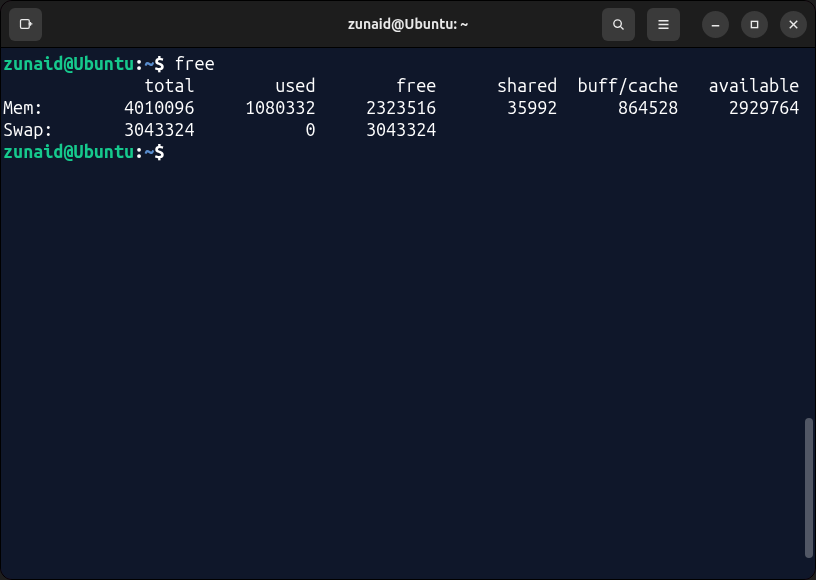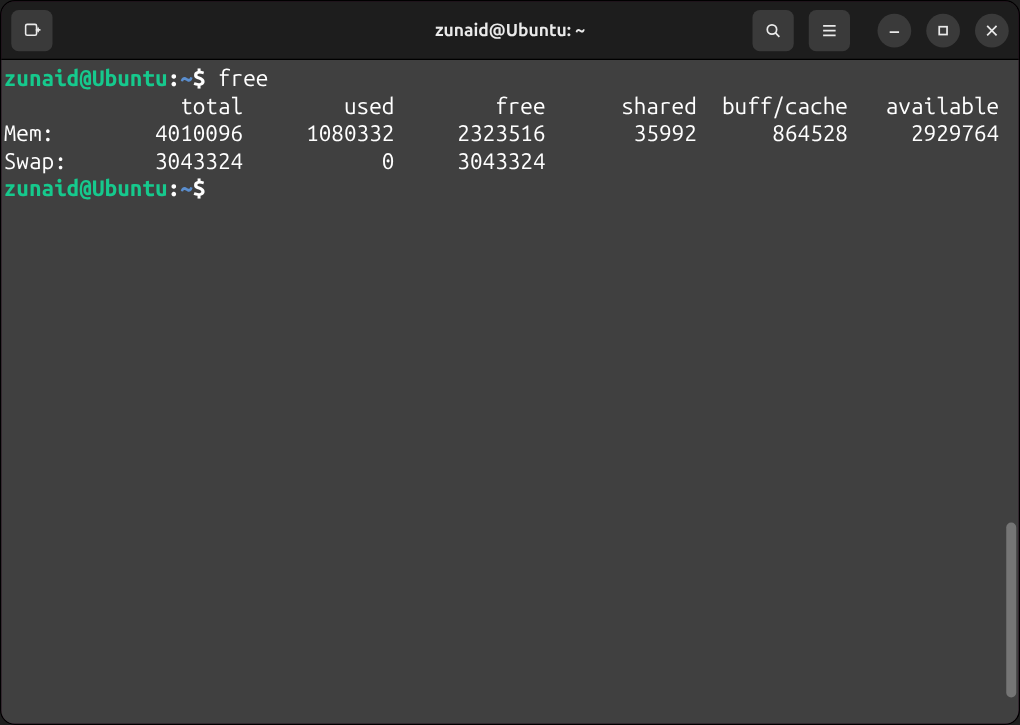--- a/index.html
+++ b/index.html
@@ -57,21 +57,21 @@
       border-radius: 50%;
       background: #3a3a3a;
     }
     .spacer { flex: 1; }
     .tb-right { display: flex; gap: 12px; align-items: center; z-index:1;}
     .tb-controls { display:flex; gap:12px; align-items:center; margin-left:10px;}
     .icon-svg { width: 15px; height: 15px; }
 
     .terminal {
       flex: 1;
-      background: #404040;
+      background: #0f172a;
       padding: 4px 0 0 0;
       position: relative;
       overflow: hidden;
     }
     .term-inner {
       font-family: "Ubuntu Mono","DejaVu Sans Mono","Menlo","Consolas",monospace;
       font-size: 18px;
       line-height: 22px;
       color: #ffffff;
       white-space: pre;

